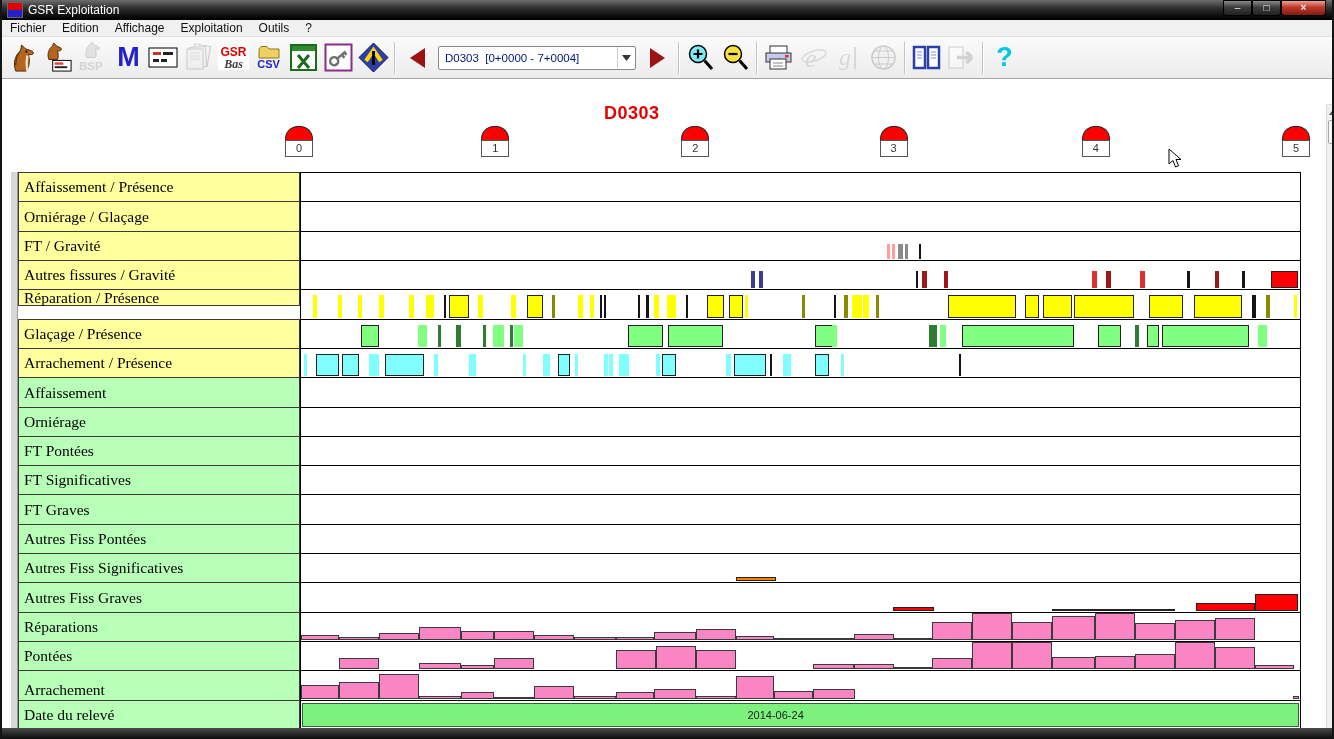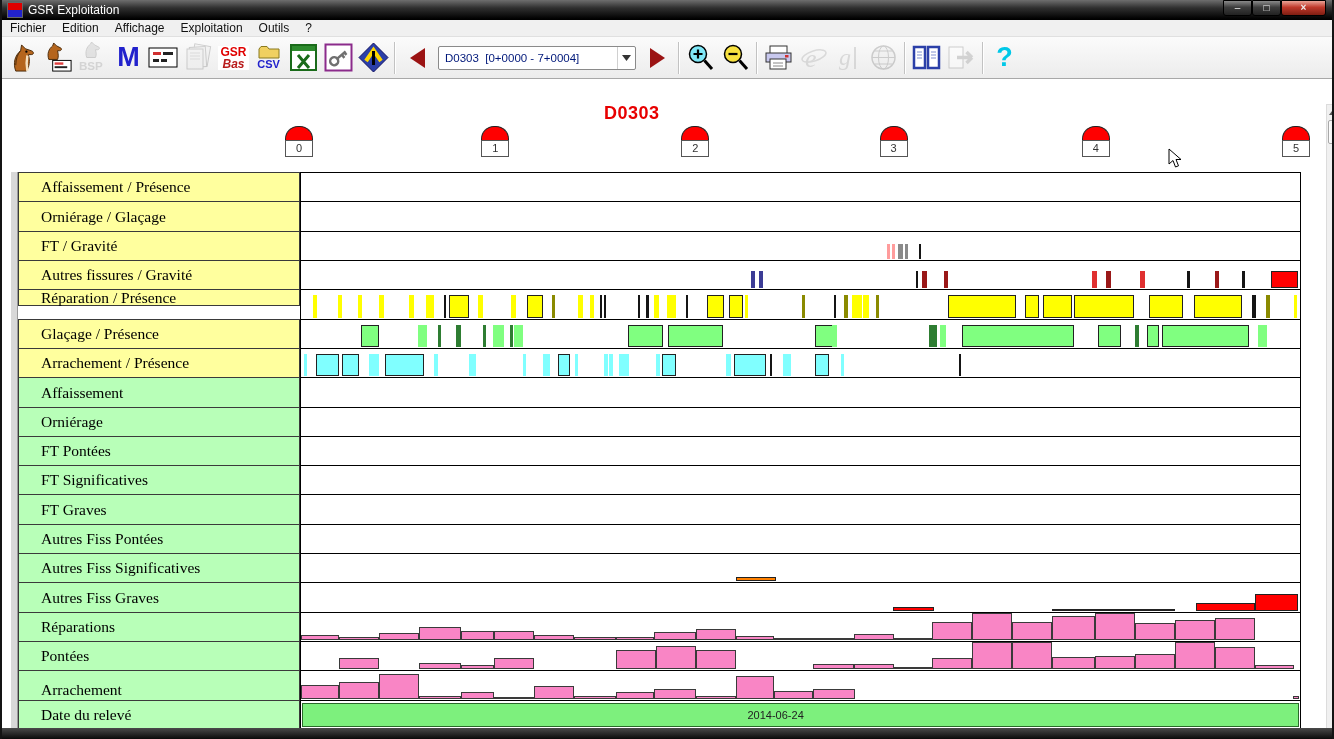--- a/index.html
+++ b/index.html
@@ -23,21 +23,21 @@
   .menu-item{padding:0 8px;height:16px;line-height:16px;}
   
   .toolbar{height:41px;background:linear-gradient(#fbfbfb,#ececec);border-bottom:1px solid #a8a8a8;
     display:flex;align-items:center;padding-left:4px;}
   .tb-btn{width:35px;height:37px;display:flex;align-items:center;justify-content:center;flex:none;}
   .tb-btn.disabled{filter:grayscale(1) opacity(.45);}
   .tb-sep{width:1px;height:32px;background:#c2c2c2;border-right:1px solid #fff;margin:0 3px;flex:none;}
   .m-glyph{font-size:27px;font-weight:bold;color:#2222cc;line-height:1;}
   .gsrbas{background:#fff;padding:0 2px;line-height:1;text-align:center;}
   .gsrbas .t1{color:#e00000;font-weight:bold;font-size:12px;display:block;}
-  .gsrbas .t2{color:#b91c1c;font-weight:bold;font-style:italic;font-size:12px;display:block;}
+  .gsrbas .t2{color:#404040;font-weight:bold;font-style:italic;font-size:12px;display:block;font-family:Liberation Serif, serif;}
   .csv-wrap{text-align:center;line-height:1;}
   .csv-text{display:block;color:#2222cc;font-weight:bold;font-size:11px;}
   .help-glyph{font-size:27px;font-weight:bold;color:#00c8e8;line-height:1;}
   .combo{width:196px;height:22px;background:#fff;border:1px solid #8a8a8a;border-radius:2px;
     display:flex;align-items:center;margin:0 4px;flex:none;}
   .combo-value{flex:1;font-size:11.5px;color:#00187a;padding-left:6px;white-space:pre;overflow:hidden;}
   .combo-arrow{width:17px;height:100%;display:flex;align-items:center;justify-content:center;
     border-left:1px solid #d0d0d0;}
   
   .content{position:absolute;left:8px;right:0;top:78px;height:650px;background:#fff;margin-top:24px;}
@@ -46,21 +46,21 @@
   .markers{position:absolute;left:290px;top:24px;width:1001px;height:32px;}
   .borne{position:absolute;top:0;width:28px;text-align:center;}
   .dome{width:26px;height:13px;margin:0 auto;background:#ff0000;border:1px solid #222;
     border-bottom:none;border-radius:13px 13px 0 0;}
   .bbox{width:26px;height:15px;margin:0 auto;background:#fff;border:1px solid #555;
     font-size:11px;line-height:15px;color:#333;}
   .left-strip{position:absolute;left:0;top:70px;width:7px;height:559px;background:#d8d8d8;
     border-right:1px solid #9a9a9a;box-shadow:inset 1px 0 0 #fff;}
   .labelcol{position:absolute;left:8px;top:70px;width:282px;height:559px;}
   .row-label{position:absolute;left:0;width:282px;box-sizing:border-box;border:1px solid #3a3a3a;
-    display:flex;align-items:center;padding-left:22px;
+    display:flex;align-items:center;padding-left:5px;
     font-family:"Liberation Serif","DejaVu Serif",serif;font-size:15.5px;color:#000;}
   .chartcol{position:absolute;left:290px;top:70px;width:1001px;height:559px;}
   .chart-row{position:absolute;left:0;width:1001px;box-sizing:border-box;background:#fff;
     border:1px solid #000000;}
   .mark{position:absolute;bottom:1px;box-sizing:border-box;}
   .hbar{position:absolute;bottom:1px;background:#f985c5;border:1px solid #3a3a3a;box-sizing:border-box;}
   .datebar{position:absolute;left:1px;right:1px;top:2px;bottom:2px;background:#7df07d;
     border:1px solid #2a6a2a;}
   .datetext{position:absolute;top:50%;transform:translate(-50%,-50%);font-size:11px;color:#222;}
   

